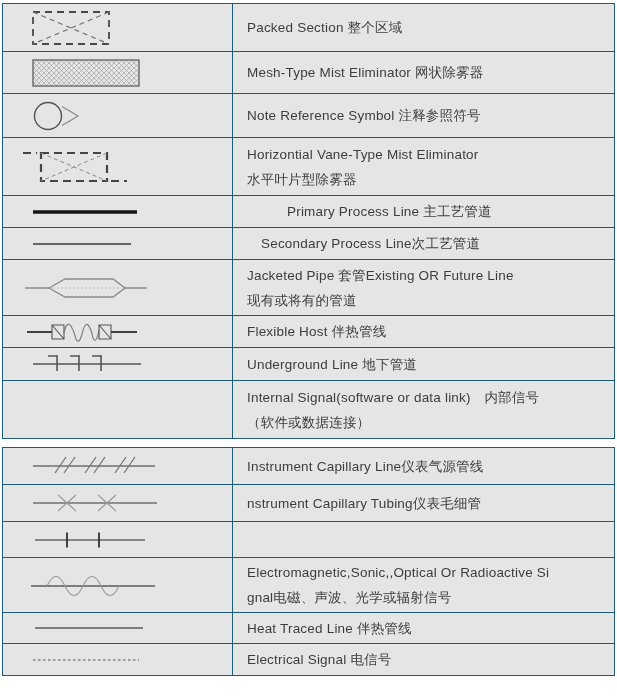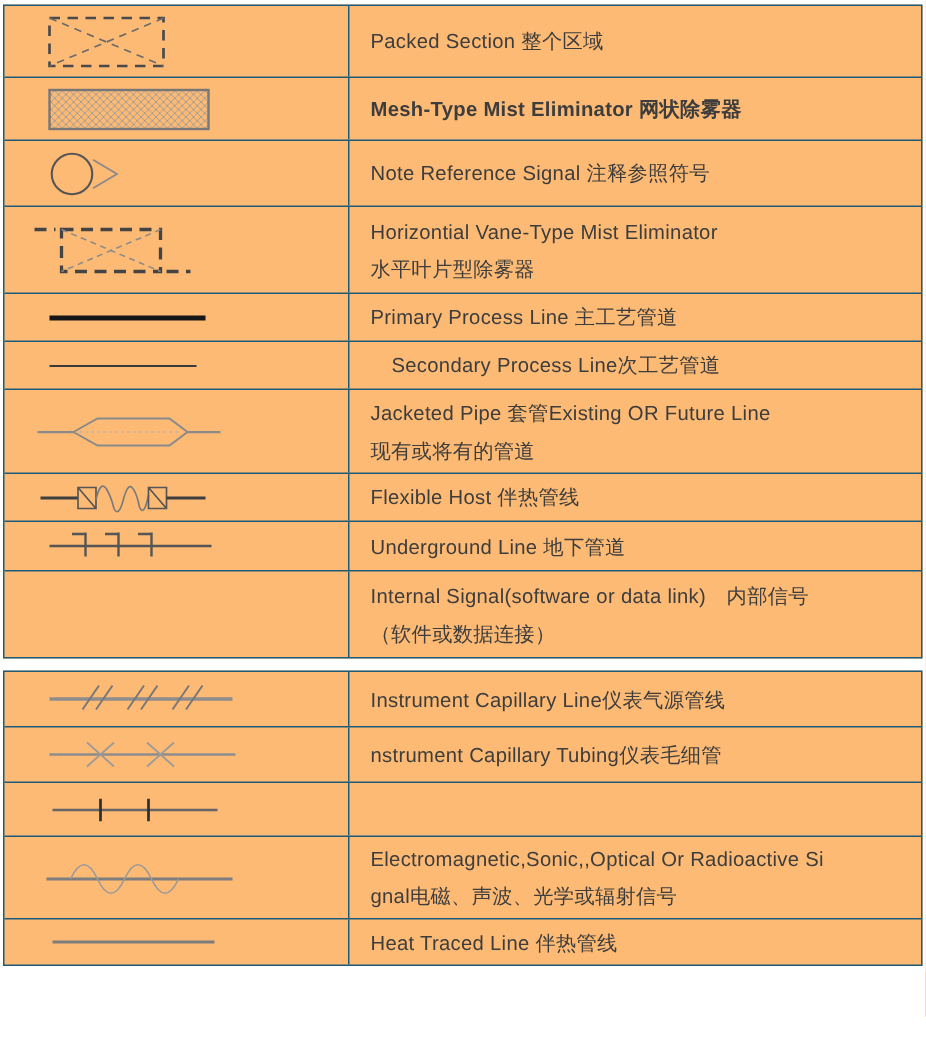--- a/index.html
+++ b/index.html
@@ -2,21 +2,21 @@
 <html style="--border: #1e5b78; --text: #3d3d3d;"><head>
 <meta charset="utf-8">
 <style>
   :root{
     --border:#1e5b78;
     --text:#3d3d3d;
   }
   html,body{margin:0;padding:0;background:#fff;}
   body{width:617px;font-family:"Liberation Sans","DejaVu Sans",sans-serif;}
   .legend{padding:3px 2px 4px 2px;}
-  .tbl{border:1px solid var(--border);width:613px;box-sizing:border-box;background:#fdba74;}
+  .tbl{border:1px solid var(--border);width:613px;box-sizing:border-box;background:#e5e5e5;}
   .tbl + .tbl{margin-top:8px;}
   .row{display:flex;border-top:1px solid var(--border);box-sizing:border-box;}
   .row:first-child{border-top:none;}
   .cell{box-sizing:border-box;}
   .cell-sym{width:230px;border-right:1px solid var(--border);display:flex;align-items:center;padding-left:16px;flex:none;}
   .cell-txt{flex:1;display:flex;flex-direction:column;justify-content:center;padding:4px 12px 4px 14px;}
   .line{font-size:13.5px;line-height:25px;color:var(--text);letter-spacing:0.2px;white-space:nowrap;}
   svg{display:block;}
 </style>
 </head>
@@ -29,21 +29,21 @@
           <svg width="210" height="40" viewBox="0 0 210 40">
             <rect x="14" y="4" width="76" height="32" fill="none" stroke="#4a4a4a" stroke-width="1.8" stroke-dasharray="7 5"></rect>
             <line x1="14" y1="4" x2="90" y2="36" stroke="#6a6a6a" stroke-width="1.1" stroke-dasharray="5 4"></line>
             <line x1="90" y1="4" x2="14" y2="36" stroke="#6a6a6a" stroke-width="1.1" stroke-dasharray="5 4"></line>
           </svg>
         </div>
         <div class="cell cell-txt">
           <div class="line">Packed Section 整个区域</div>
         </div>
       </div>
-      <div class="row" style="height: 42px; font-weight: bold;">
+      <div class="row" style="height: 42px;">
         <div class="cell cell-sym">
           <svg width="210" height="40" viewBox="0 0 210 40">
             <defs>
               <pattern id="meshpat" width="5" height="5" patternUnits="userSpaceOnUse">
                 <path d="M0 5 L5 0 M0 0 L5 5" stroke="#9a9a9a" stroke-width="0.6" fill="none"></path>
               </pattern>
             </defs>
             <rect x="14" y="7" width="106" height="26" fill="url(#meshpat)" stroke="#777" stroke-width="1.6"></rect>
           </svg>
         </div>
@@ -52,39 +52,39 @@
         </div>
       </div>
       <div class="row" style="height: 44px;">
         <div class="cell cell-sym">
           <svg width="210" height="40" viewBox="0 0 210 40">
             <circle cx="29" cy="20" r="13.5" fill="none" stroke="#555" stroke-width="1.4"></circle>
             <polyline points="43,10.5 59,20 43,29.5" fill="none" stroke="#8a8a8a" stroke-width="1.2"></polyline>
           </svg>
         </div>
         <div class="cell cell-txt">
-          <div class="line">Note Reference Signal 注释参照符号</div>
+          <div class="line">Note Reference Symbol 注释参照符号</div>
         </div>
       </div>
       <div class="row" style="height: 58px; justify-content: center;">
         <div class="cell cell-sym">
           <svg width="210" height="40" viewBox="0 0 210 40">
             <line x1="4" y1="6" x2="18" y2="6" stroke="#444" stroke-width="2.2" stroke-dasharray="8 5"></line>
             <rect x="22" y="6" width="66" height="28" fill="none" stroke="#444" stroke-width="2.2" stroke-dasharray="8 5"></rect>
             <line x1="22" y1="6" x2="88" y2="34" stroke="#8a8a8a" stroke-width="1" stroke-dasharray="4 3"></line>
             <line x1="88" y1="6" x2="22" y2="34" stroke="#8a8a8a" stroke-width="1" stroke-dasharray="4 3"></line>
             <line x1="92" y1="34" x2="108" y2="34" stroke="#444" stroke-width="2.2" stroke-dasharray="8 5"></line>
           </svg>
         </div>
         <div class="cell cell-txt">
           <div class="line">Horizontial Vane-Type Mist Eliminator</div>
           <div class="line">水平叶片型除雾器</div>
         </div>
       </div>
-      <div class="row" style="height: 32px;">
+      <div class="row" style="height: 32px; gap: 40px;">
         <div class="cell cell-sym">
           <svg width="210" height="40" viewBox="0 0 210 40">
             <line x1="14" y1="20" x2="118" y2="20" stroke="#161616" stroke-width="3.4"></line>
           </svg>
         </div>
         <div class="cell cell-txt">
           <div class="line">Primary Process Line  主工艺管道</div>
         </div>
       </div>
       <div class="row" style="height: 32px; gap: 14px;">
@@ -193,14 +193,24 @@
       <div class="row" style="height: 31px;">
         <div class="cell cell-sym">
           <svg width="210" height="40" viewBox="0 0 210 40">
             <line x1="16" y1="20" x2="124" y2="20" stroke="#7d7d7d" stroke-width="2"></line>
           </svg>
         </div>
         <div class="cell cell-txt">
           <div class="line">Heat Traced Line 伴热管线</div>
         </div>
       </div>
+      <div class="row" style="height: 32px;">
+        <div class="cell cell-sym">
+          <svg width="210" height="40" viewBox="0 0 210 40">
+            <line x1="14" y1="20" x2="120" y2="20" stroke="#555" stroke-width="1.2" stroke-dasharray="2.5 2.5"></line>
+          </svg>
+        </div>
+        <div class="cell cell-txt">
+          <div class="line">Electrical Signal 电信号</div>
+        </div>
+      </div>
     </div>
 </div>
 
 </body></html>

